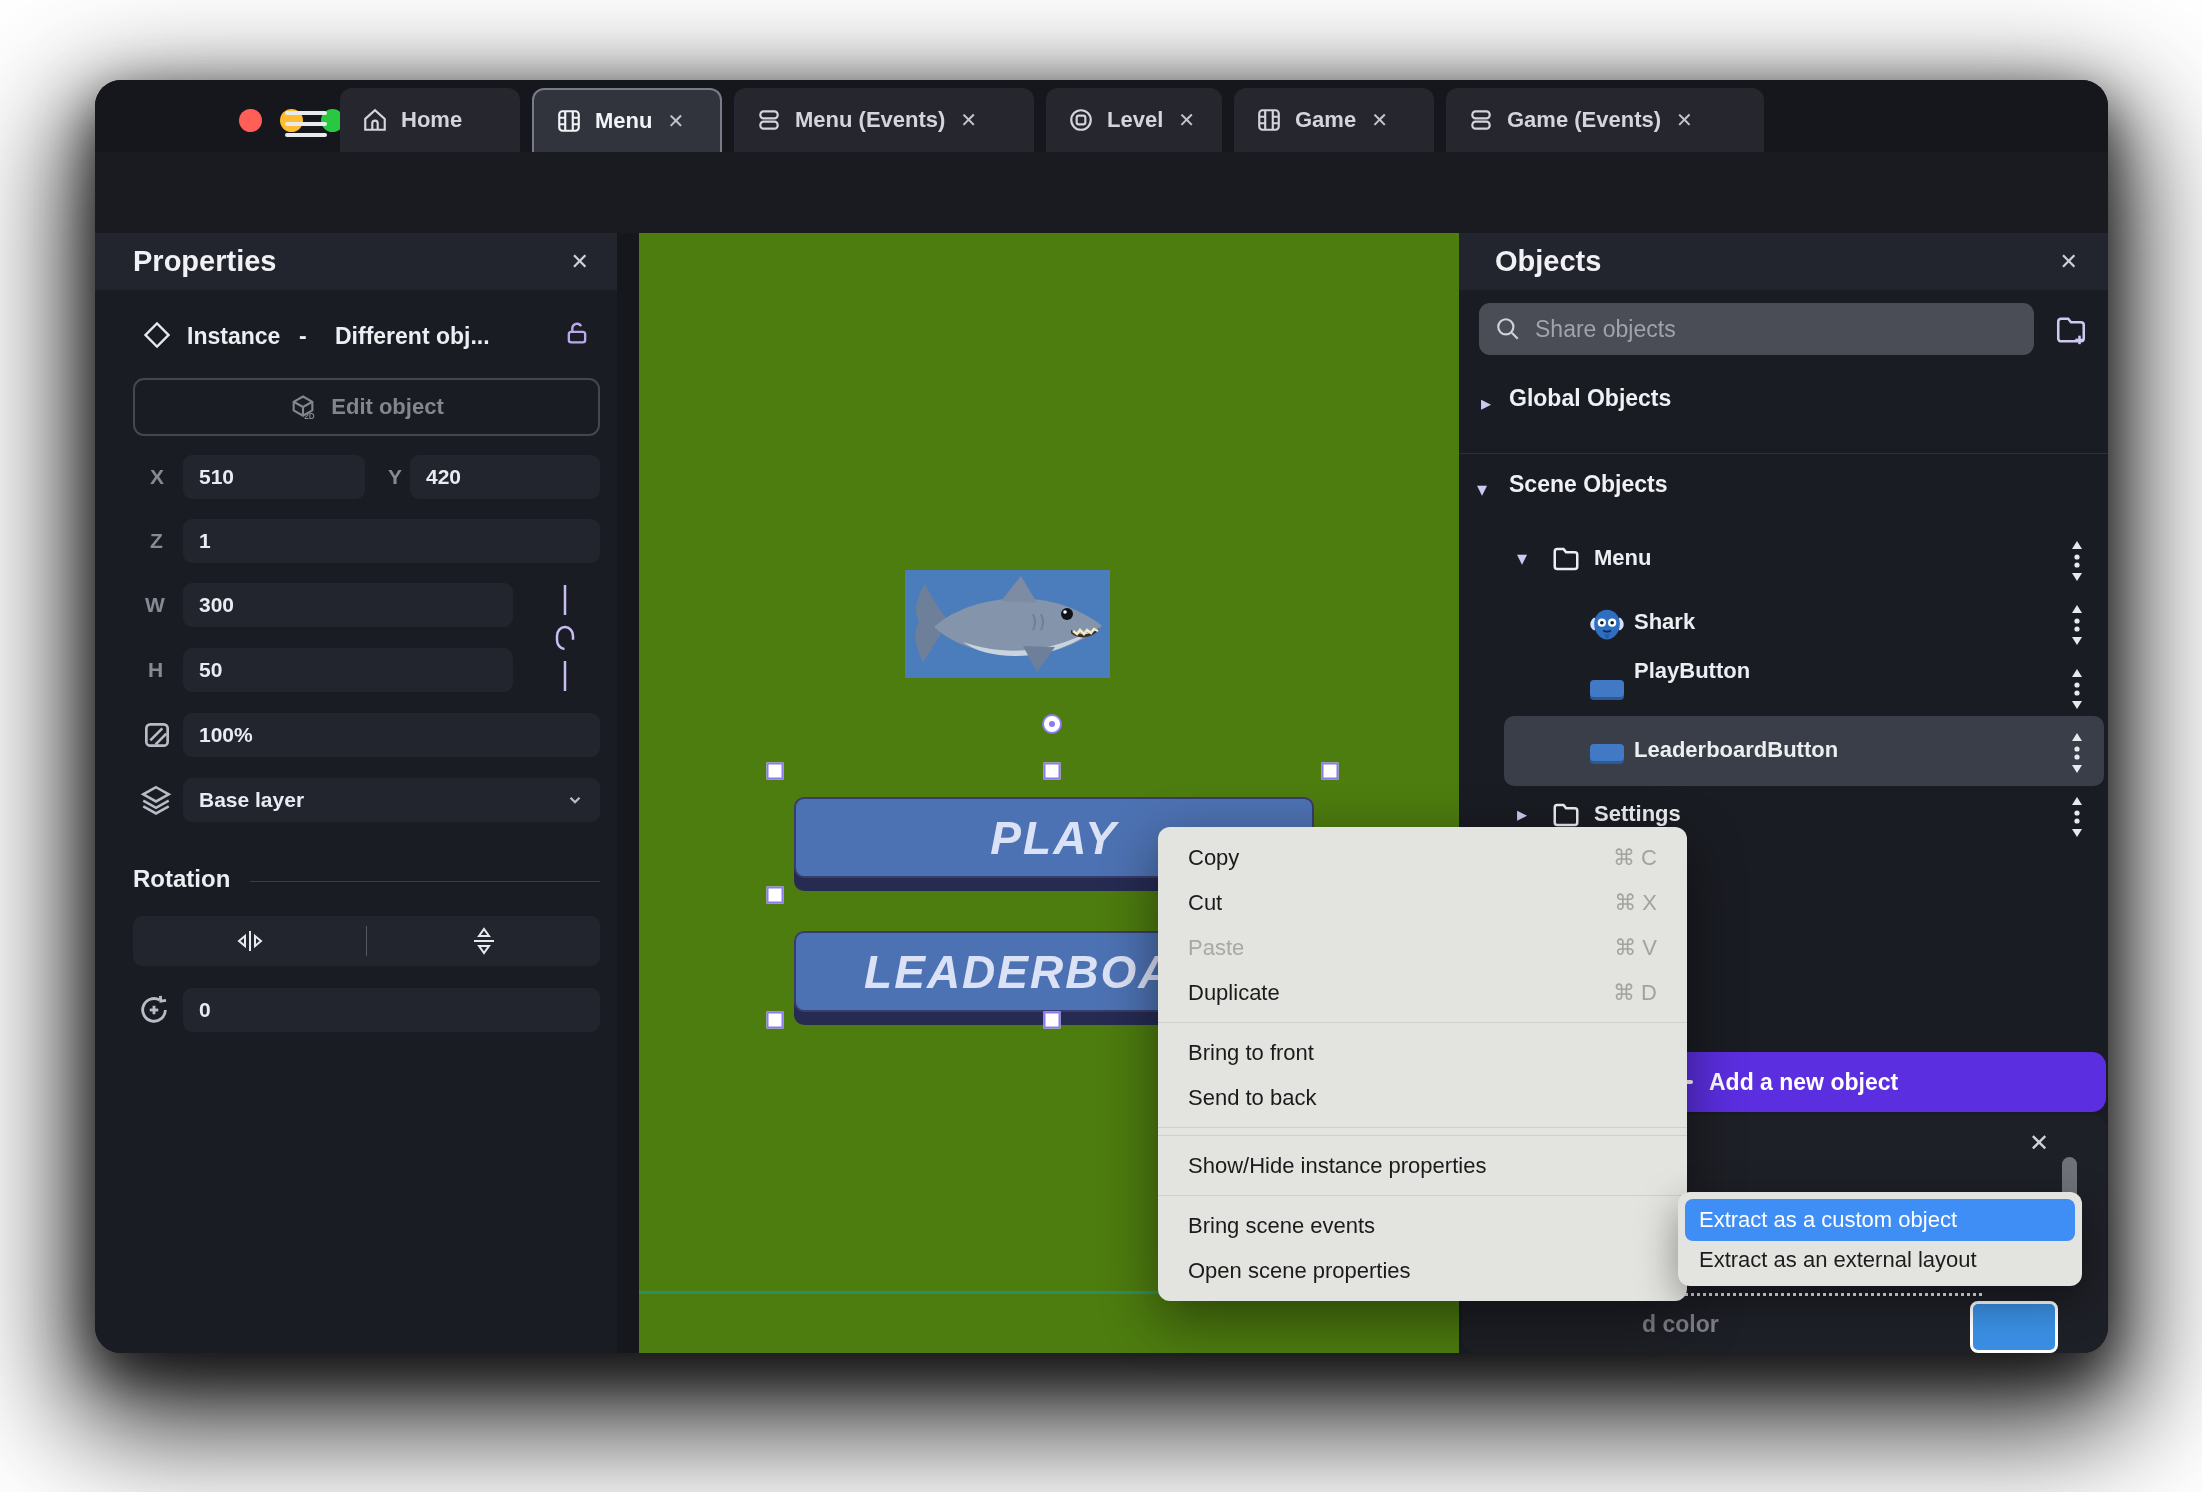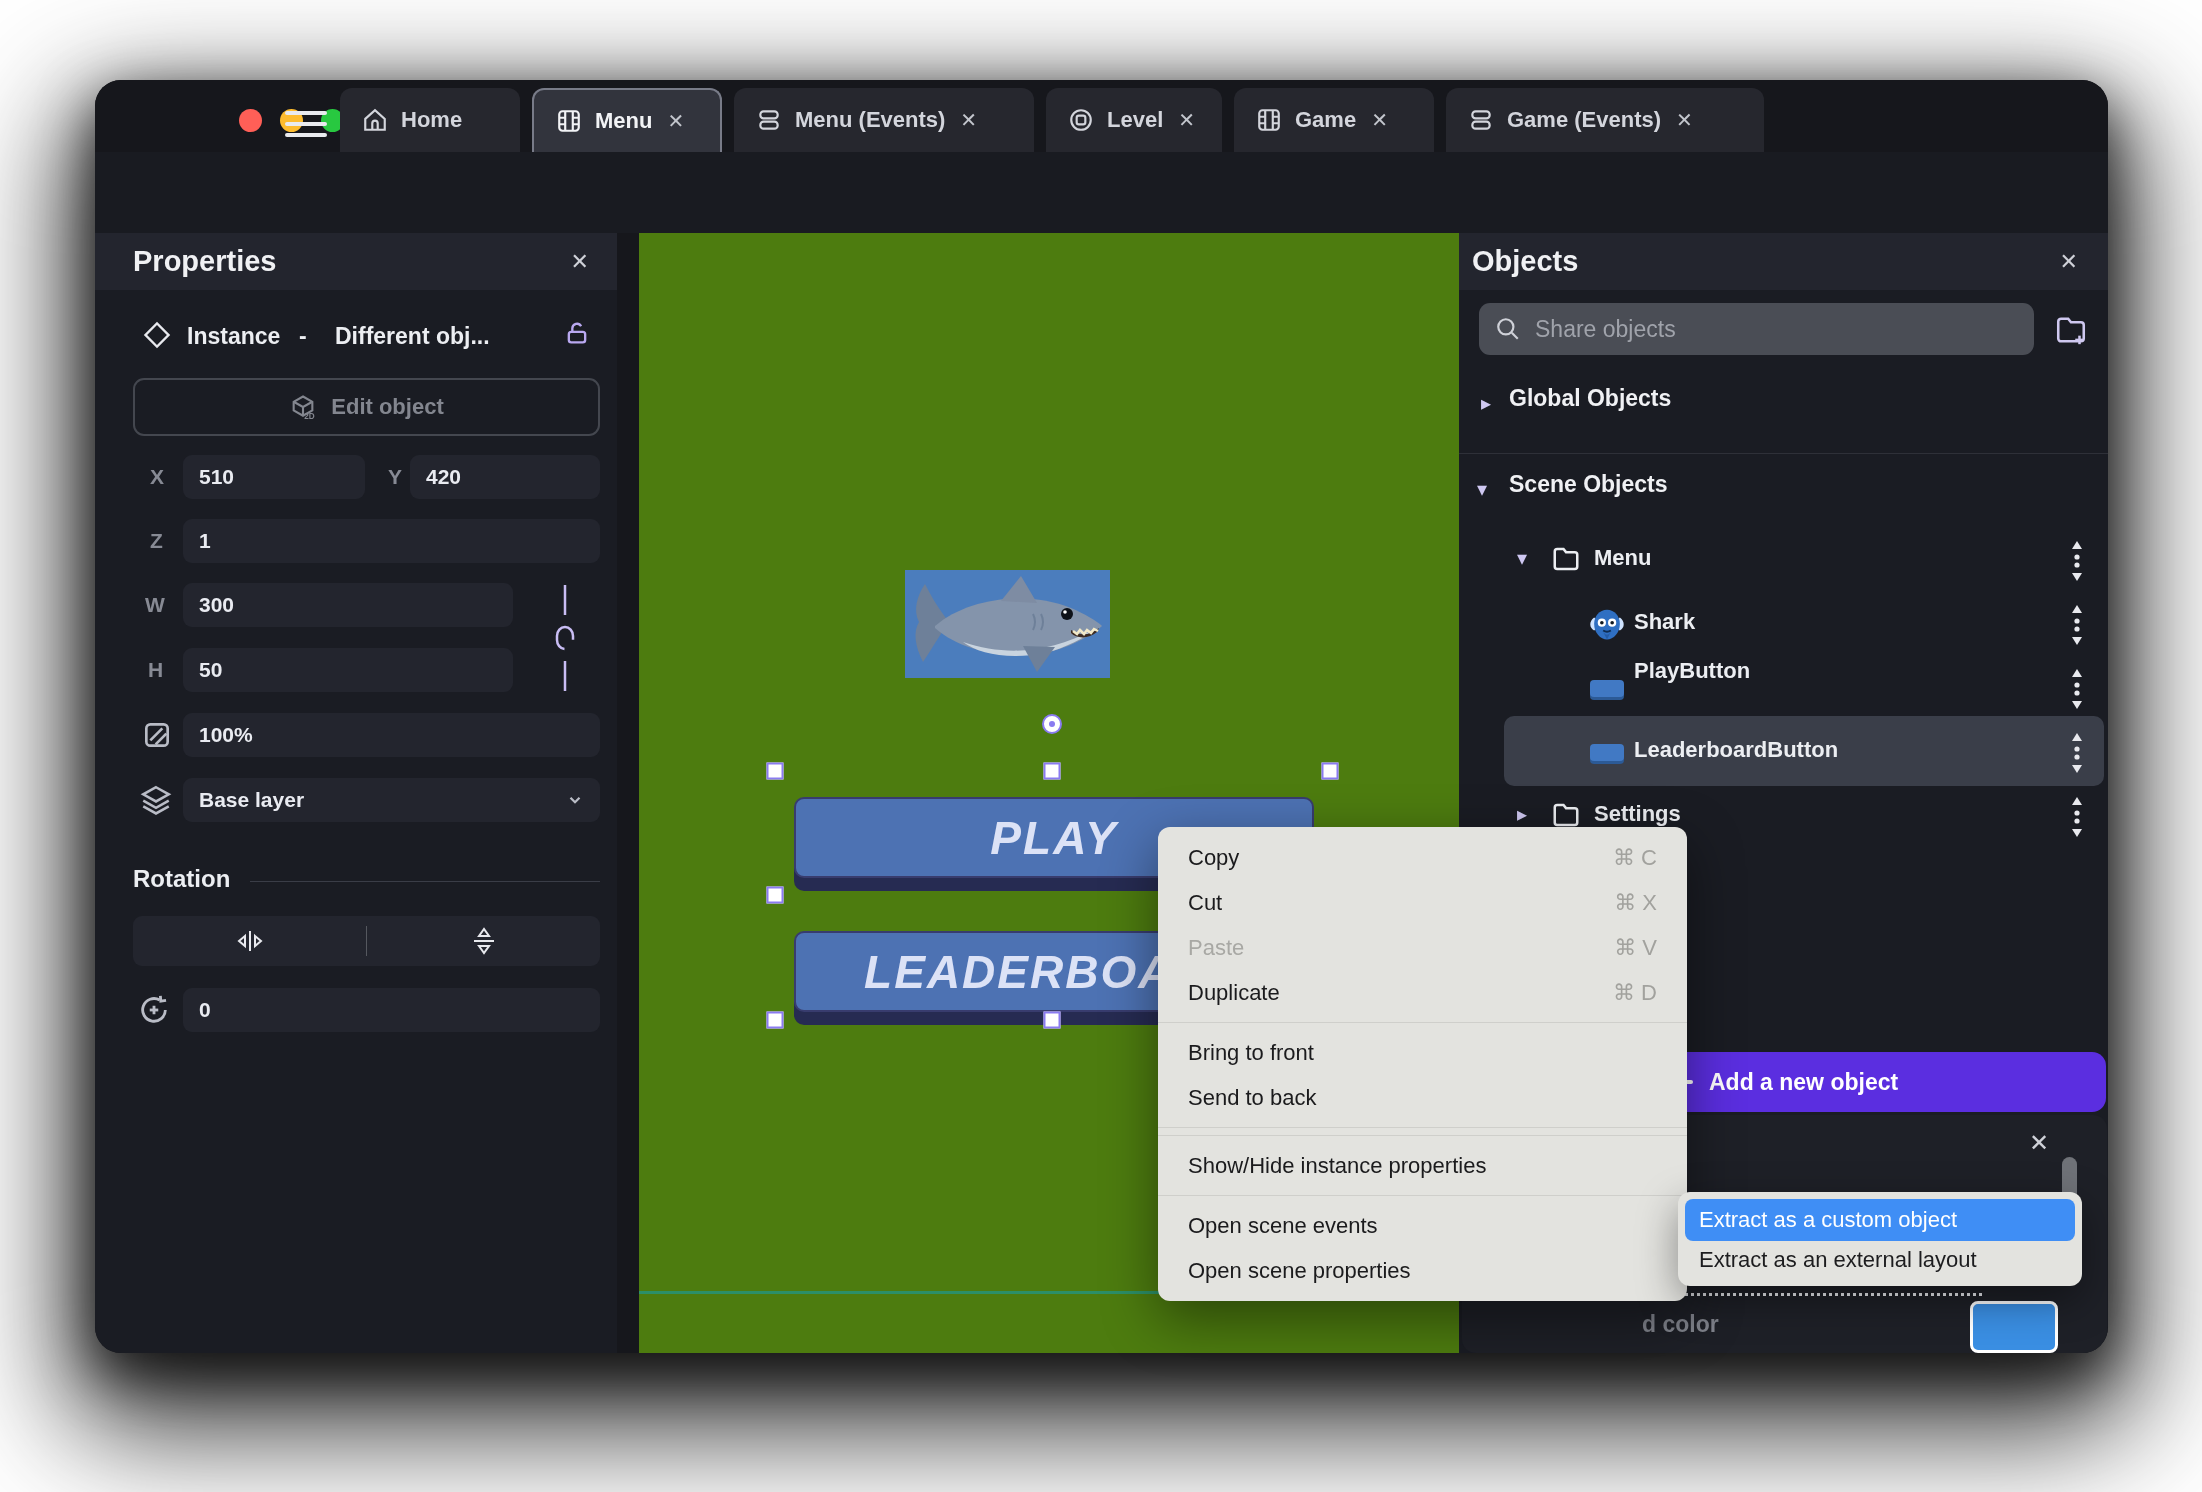--- a/index.html
+++ b/index.html
@@ -453,21 +453,21 @@
     <div class="handle" style="left:136px;top:662px"></div>
     <div class="handle" style="left:691px;top:662px"></div>
     <div class="handle" style="left:136px;top:787px"></div>
     <div class="handle" style="left:413px;top:787px"></div>
 
     <div id="guide-line"></div>
   </div>
 
   <div id="objects" class="panel">
     <div class="phead">
-      <span class="ptitle" style="margin-left:13px">Objects</span>
+      <span class="ptitle" style="margin-left:36px">Objects</span>
       <span class="pclose" style="right:30px">✕</span>
     </div>
 
     <div id="search-box">
       <span>
         <svg width="26" height="26" viewBox="0 0 24 24" fill="none" stroke="#cfd1d8" stroke-width="2">
             <circle cx="10" cy="10" r="7"></circle>
             <line x1="15.5" y1="15.5" x2="21" y2="21"></line>
           </svg>
       </span>
@@ -621,21 +621,21 @@
   <div class="cmrow">
       <span>Send to back</span>
     </div>
   <div class="cmsep"></div>
   <div class="cmsep"></div>
   <div class="cmrow">
       <span>Show/Hide instance properties</span>
     </div>
   <div class="cmsep"></div>
   <div class="cmrow">
-      <span>Open scene events</span>
+      <span>Bring scene events</span>
     </div>
   <div class="cmrow">
       <span>Open scene properties</span>
     </div>
 </div>
 
 <div id="submenu">
   <div class="smrow sel">
       <span>Extract as a custom object</span>
     </div>

